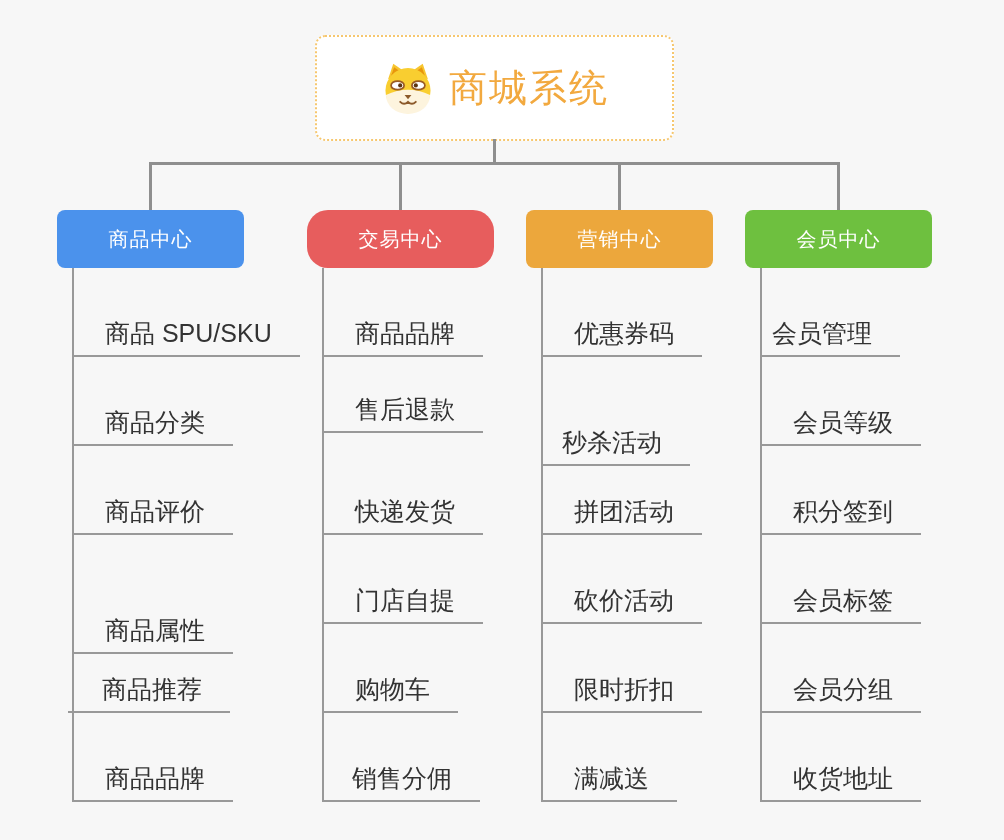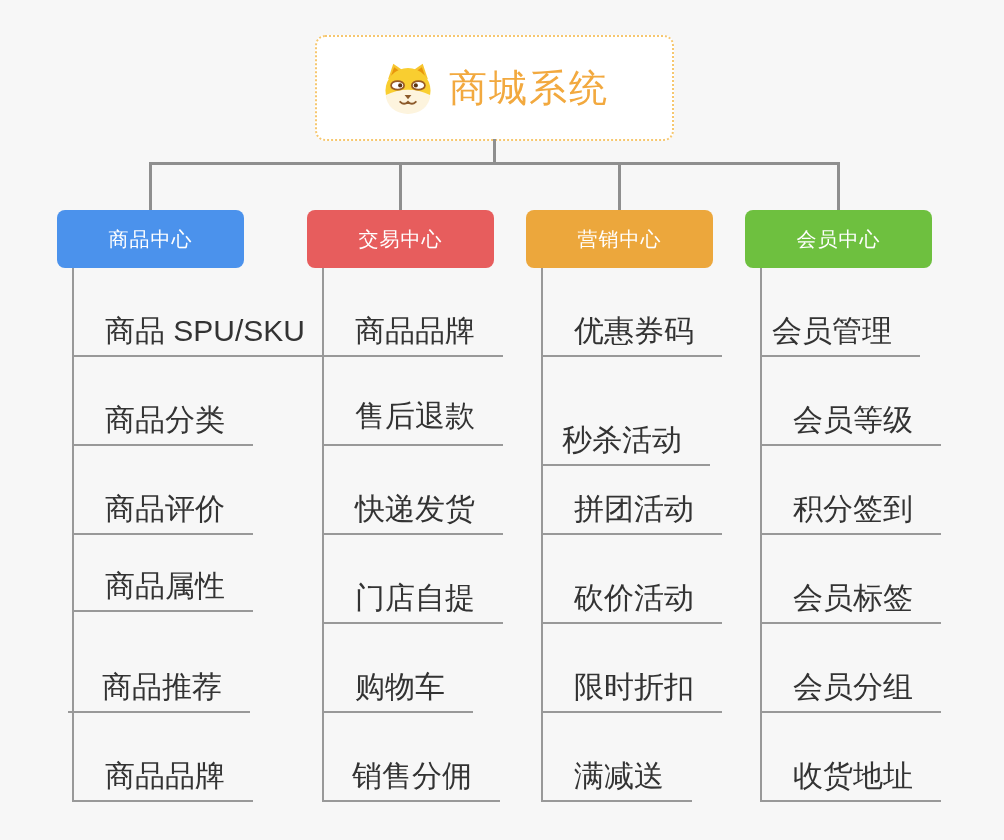--- a/index.html
+++ b/index.html
@@ -50,21 +50,21 @@
 
   
   .leaf{
     position:absolute;height:48px;
     border-bottom:2px solid var(--leaf-line);
     padding:0 28px 0 33px;
     display:flex;align-items:flex-end;
     white-space:nowrap;cursor:pointer;
   }
   .leaf-label{
-    font-size:30px;color:var(--leaf-text);line-height:1;padding-bottom:9px;
+    font-size:25px;color:var(--leaf-text);line-height:1;padding-bottom:9px;
   }
 </style>
 </head>
 <body>
 
 <div class="canvas">
 
   <div class="root-node">
     <span class="dog">
       <svg viewBox="0 0 64 60" width="56" height="52" aria-hidden="true">
@@ -100,37 +100,37 @@
       <div class="trunk" style="left: 72px; top: 268px; height: 534px;"></div>
       <div class="leaf" style="left: 72px; top: 307px;">
         <span class="leaf-label">商品 SPU/SKU</span>
       </div>
       <div class="leaf" style="left: 72px; top: 396px;">
         <span class="leaf-label">商品分类</span>
       </div>
       <div class="leaf" style="left: 72px; top: 485px;">
         <span class="leaf-label">商品评价</span>
       </div>
-      <div class="leaf" style="left: 72px; top: 562px;">
+      <div class="leaf" style="left: 72px; top: 604px;">
         <span class="leaf-label">商品属性</span>
       </div>
       <div class="leaf" style="left: 68px; top: 663px; padding-left: 34px;">
         <span class="leaf-label">商品推荐</span>
       </div>
       <div class="leaf" style="left: 72px; top: 752px;">
         <span class="leaf-label">商品品牌</span>
       </div>
-      <div class="branch-node" style="left: 307px; background: rgb(231, 93, 93);">
+      <div class="branch-node" style="left: 307px; background: rgb(231, 93, 93); border-radius: 21px;">
         <span class="branch-label">交易中心</span>
       </div>
       <div class="trunk" style="left: 322px; top: 268px; height: 534px;"></div>
       <div class="leaf" style="left: 322px; top: 307px;">
         <span class="leaf-label">商品品牌</span>
       </div>
-      <div class="leaf" style="left: 322px; top: 396px; align-items: center;">
+      <div class="leaf" style="left: 322px; top: 383px;">
         <span class="leaf-label">售后退款</span>
       </div>
       <div class="leaf" style="left: 322px; top: 485px;">
         <span class="leaf-label">快递发货</span>
       </div>
       <div class="leaf" style="left: 322px; top: 574px;">
         <span class="leaf-label">门店自提</span>
       </div>
       <div class="leaf" style="left: 322px; top: 663px;">
         <span class="leaf-label">购物车</span>

